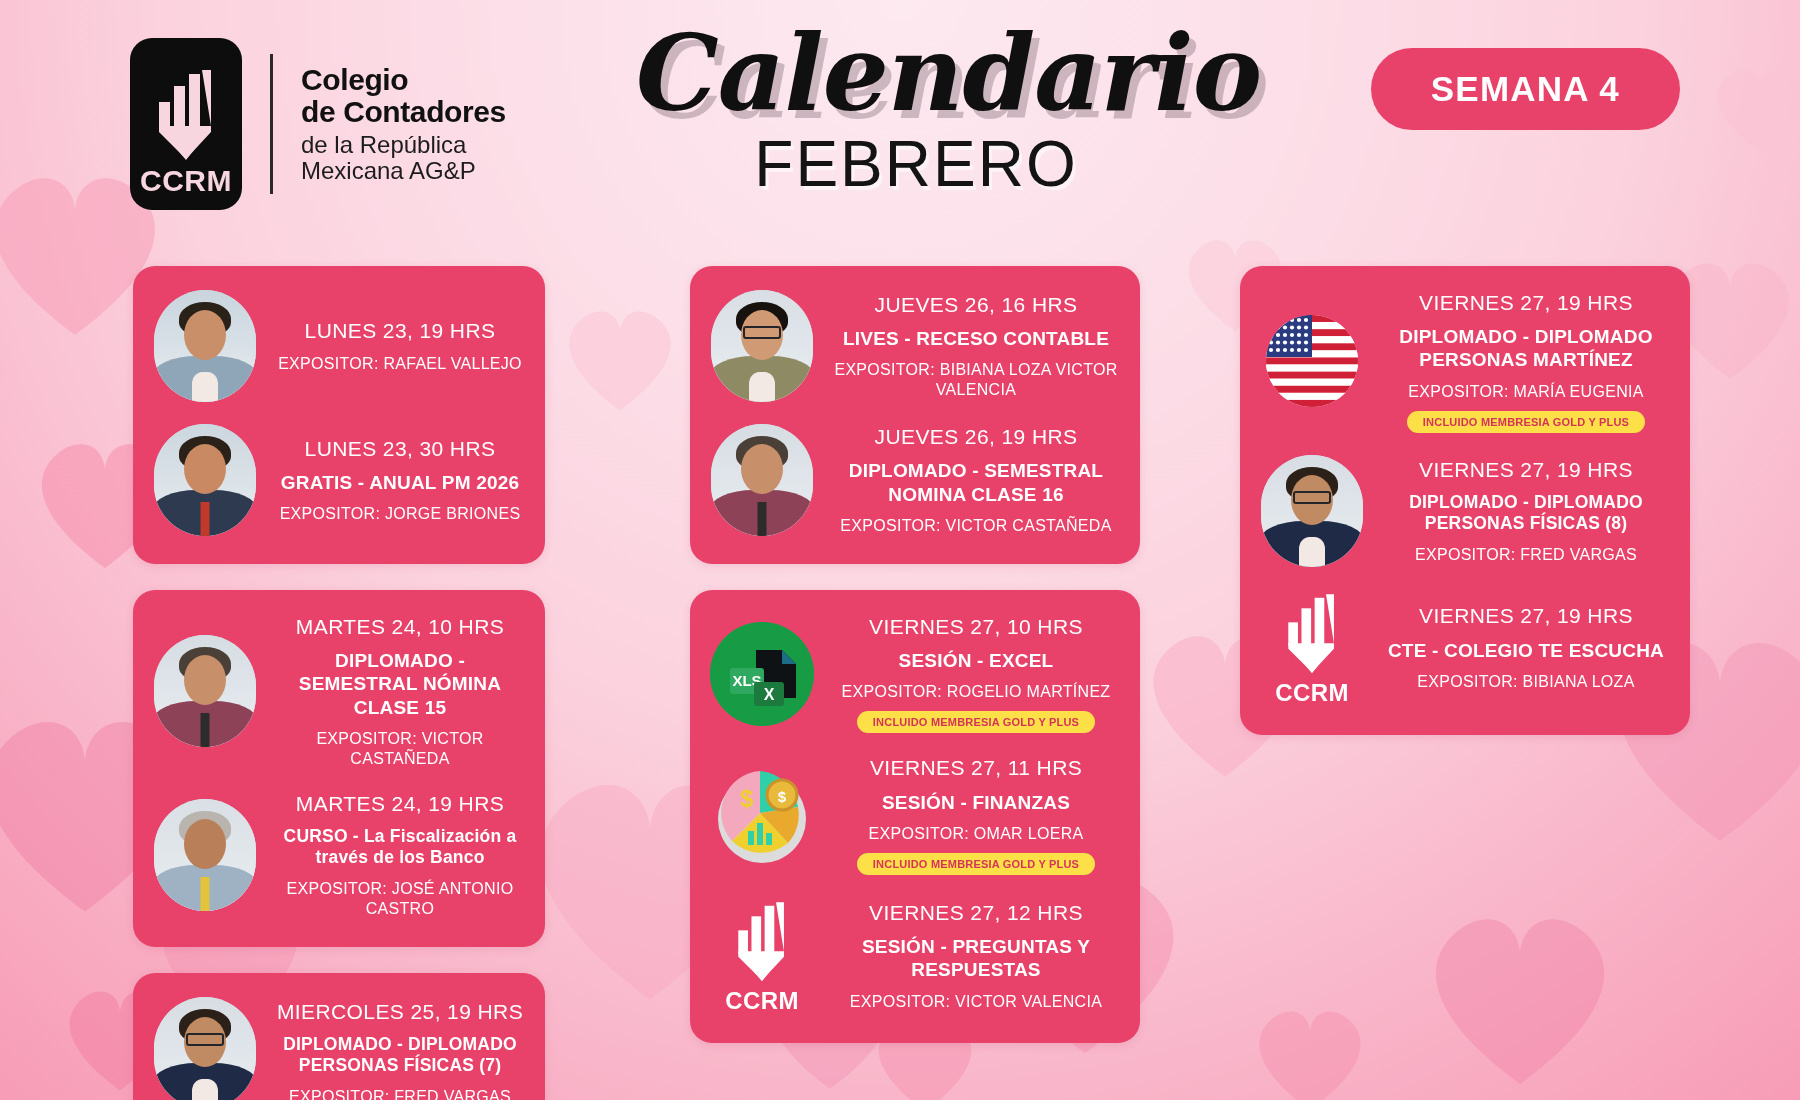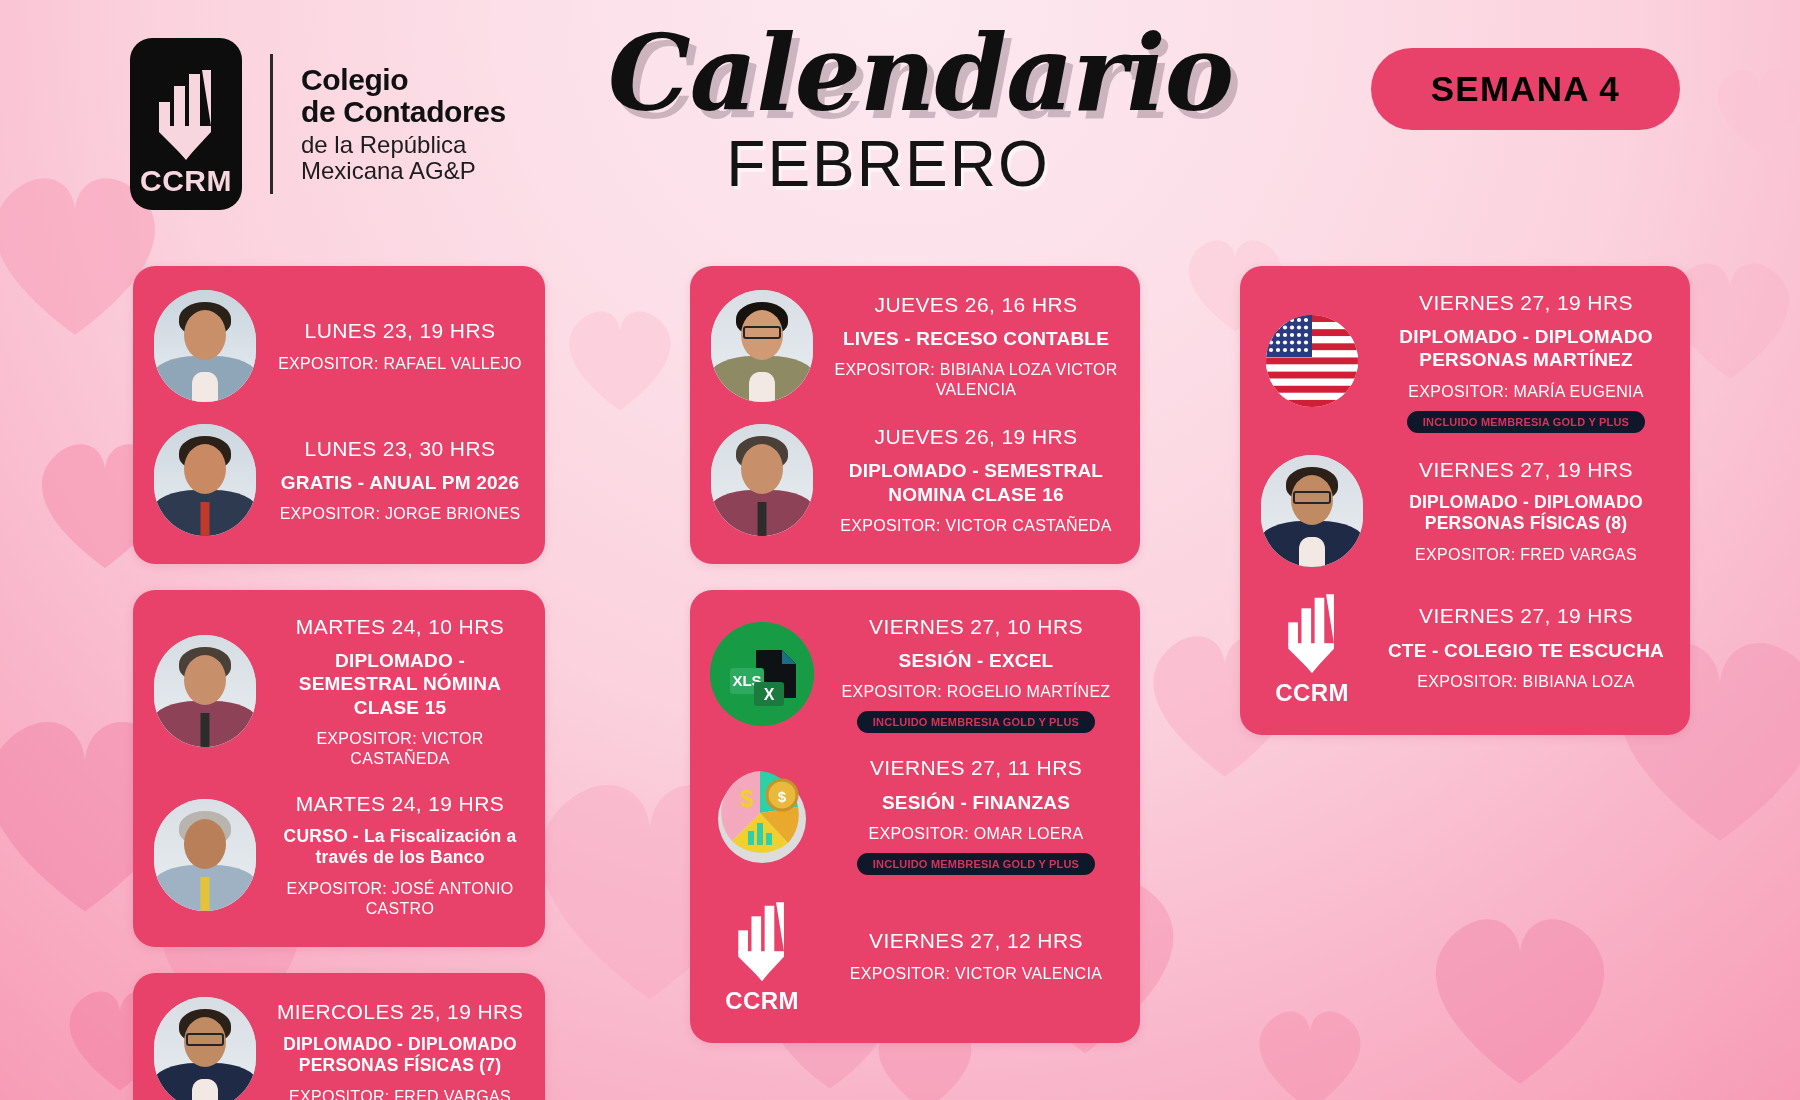--- a/index.html
+++ b/index.html
@@ -25,35 +25,35 @@
   }
   .logo-mark svg{display:block;}
   .logo-ccrm{color:#f7d6e0;font-size:30px;font-weight:bold;letter-spacing:.5px;line-height:1;margin-top:4px;}
   .logo-divider{width:3px;height:140px;background:#2a2a2a;}
   .logo-text{color:#111;line-height:1.08;}
   .logo-text .l1{font-size:30px;font-weight:bold;letter-spacing:-.4px;}
   .logo-text .l2{font-size:30px;font-weight:bold;letter-spacing:-.4px;}
   .logo-text .l3{font-size:24px;font-weight:400;color:#1d1d1d;margin-top:4px;}
   .logo-text .l4{font-size:24px;font-weight:400;color:#1d1d1d;}
 
-  .title-block{position:absolute;left:608px;top:22px;width:560px;text-align:center;}
+  .title-block{position:absolute;left:636px;top:22px;width:560px;text-align:center;}
   .title-main{
     font-family:"DejaVu Serif",serif;
     font-style:italic;font-weight:bold;
     font-size:104px;color:#101010;line-height:1;
     letter-spacing:-1px;
     text-shadow:7px 8px 0 rgba(60,40,50,.25);
   }
   .title-sub{
     font-size:64px;font-weight:300;color:#141414;letter-spacing:2px;line-height:1;margin-top:6px;
     text-shadow:3px 4px 0 rgba(255,255,255,.55);
   }
   .week-badge{
     position:absolute;right:120px;top:48px;
-    background:#e8426a;color:#000000;border-radius:60px;
+    background:#e8426a;color:#ffffff;border-radius:60px;
     padding:21px 60px;font-size:35px;font-weight:bold;letter-spacing:1.2px;
   }
 
   
   .board{position:absolute;top:266px;left:0;width:1800px;height:834px;z-index:2;}
   .col{position:absolute;top:0;}
   .col-1{left:133px;width:412px;}
   .col-2{left:690px;width:450px;}
   .col-3{left:1240px;width:450px;}
 
@@ -65,21 +65,21 @@
   }
   .ev{display:flex;align-items:center;gap:10px;padding:6px 0;}
   .ev + .ev{margin-top:10px;}
   .ev-media{flex:0 0 auto;width:112px;display:flex;justify-content:center;}
   .ev-body{flex:1 1 auto;text-align:center;color:#fff;padding:0 4px;}
   .ev-date{font-size:21px;font-weight:400;letter-spacing:.4px;line-height:1.25;}
   .ev-title{font-size:19px;font-weight:bold;letter-spacing:.2px;line-height:1.22;margin-top:9px;}
   .ev-title.sm{font-size:17.5px;}
   .ev-speaker{font-size:16px;font-weight:400;letter-spacing:.3px;line-height:1.25;margin-top:10px;}
   .ev-badge{
-    display:inline-block;background:#0f172a;color:#d6335a;
+    display:inline-block;background:#fde047;color:#d6335a;
     border-radius:20px;padding:5px 16px;margin-top:9px;
     font-size:11px;font-weight:bold;letter-spacing:.2px;white-space:nowrap;
   }
   
   .photo{
     width:102px;height:112px;border-radius:52px 52px 52px 52px;
     overflow:hidden;position:relative;background:#cfd6dd;
   }
   .photo .sky{position:absolute;inset:0;}
   .photo .head{position:absolute;left:50%;transform:translateX(-50%);border-radius:50%;}
@@ -328,20 +328,21 @@
                 <rect x="25" y="22" width="11" height="42" fill="#ffffff"></rect>
                 <rect x="40" y="10" width="11" height="54" fill="#ffffff"></rect>
                 <path d="M53 6 h9 v58 L37 96 L10 64 v-2 h52 z" fill="#ffffff"></path>
                 <path d="M10 62 h52 v6 L37 95 L10 68 z" fill="#ffffff"></path>
               </svg>
               <div class="lbl">CCRM</div>
             </div>
           </div>
           <div class="ev-body">
             <div class="ev-date">VIERNES 27, 12 HRS</div>
+            <div class="ev-title">SESIÓN - PREGUNTAS Y RESPUESTAS</div>
             <div class="ev-speaker">EXPOSITOR: VICTOR VALENCIA</div>
           </div>
         </div>
       </div>
     </div>
   <div class="col col-3">
       <div class="card">
         <div class="ev">
           <div class="ev-media">
             <div class="icon-flag"><svg width="92" height="92" viewBox="0 0 92 92">

